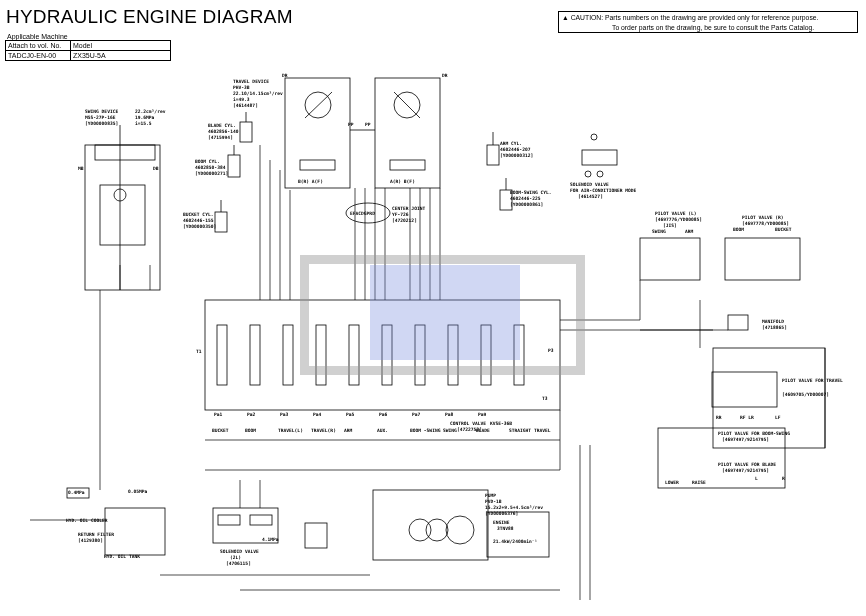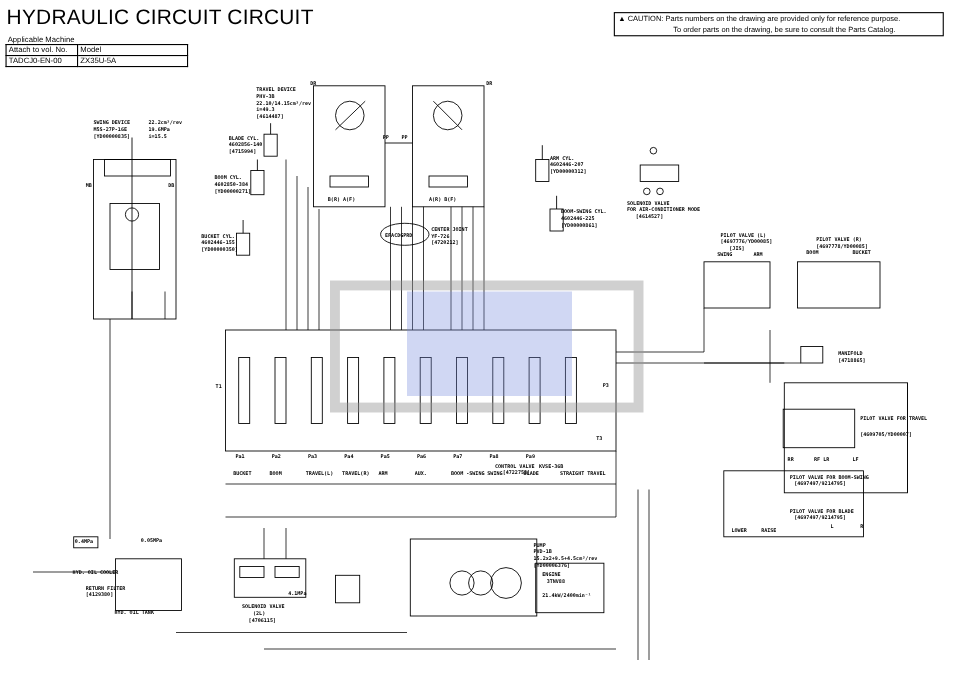--- a/index.html
+++ b/index.html
@@ -12,21 +12,21 @@
   .caution{position:absolute;left:558px;top:11px;width:300px;height:22px;border:1px solid #000;font-size:6.8px;line-height:10px;padding:1px 3px;box-sizing:border-box;}
   .caution .l2{padding-left:50px;}
   svg.diag{position:absolute;left:0;top:0;}
   svg text{font-family:"DejaVu Sans Mono",monospace;font-size:4.6px;font-weight:bold;}
   .wm{position:absolute;left:300px;top:255px;width:285px;height:120px;border:9px solid rgba(150,150,150,0.45);box-sizing:border-box;pointer-events:none;}
   .wm-logo{position:absolute;left:370px;top:265px;width:150px;height:95px;background:rgba(120,140,220,0.35);pointer-events:none;}
 </style>
 </head>
 <body>
 
-<div class="title">HYDRAULIC CIRCUIT CIRCUIT</div>
+<div class="title">HYDRAULIC ENGINE DIAGRAM</div>
 <div class="app-label">Applicable Machine</div>
 <table class="meta">
   <tbody>
       <tr>
     <td class="c1">Attach to vol. No.</td>
     <td class="c2">Model</td>
   </tr>
   <tr>
     <td class="c1">TADCJ0-EN-00</td>
     <td class="c2">ZX35U-5A</td>

